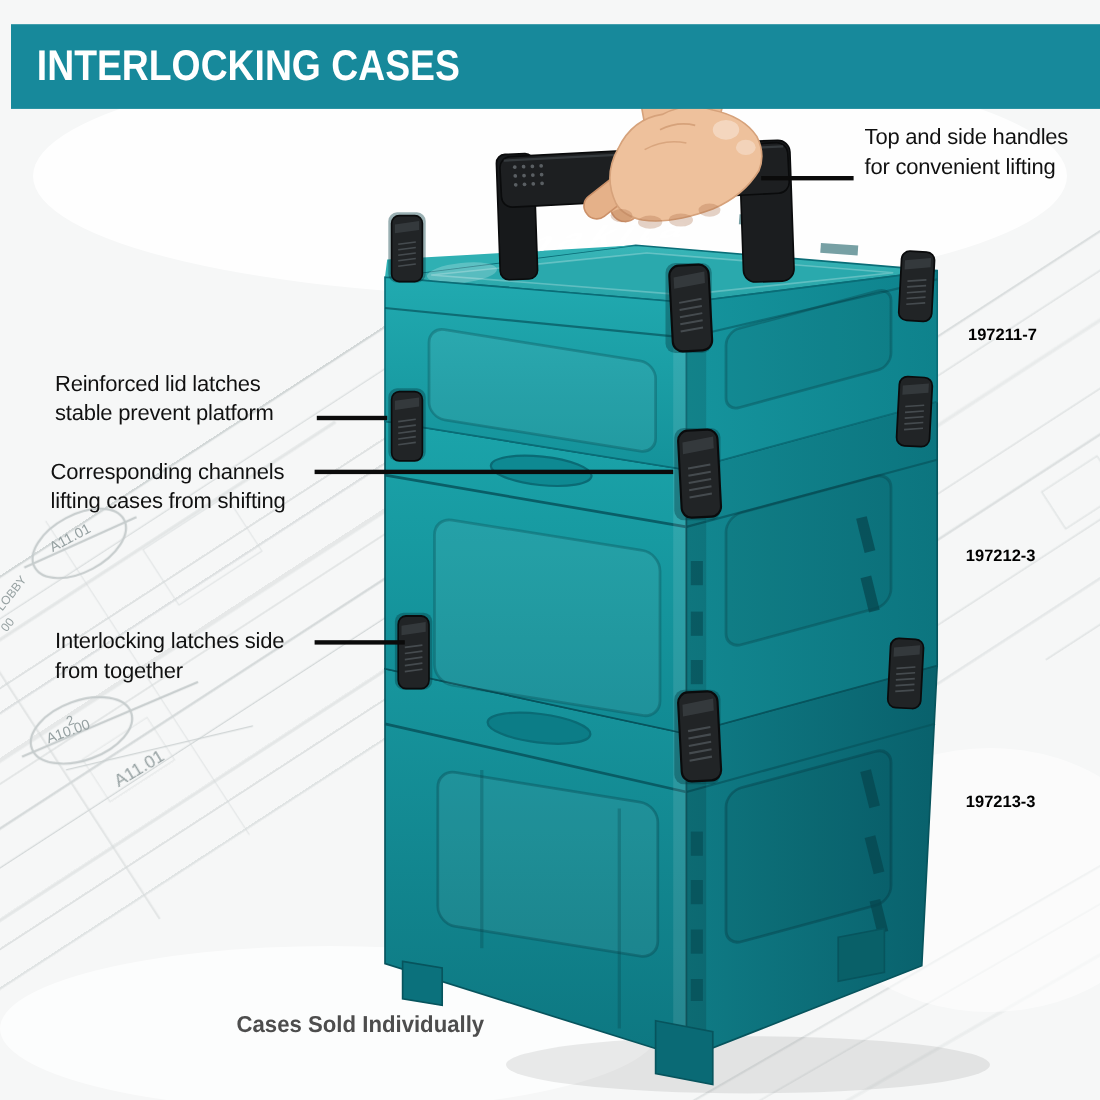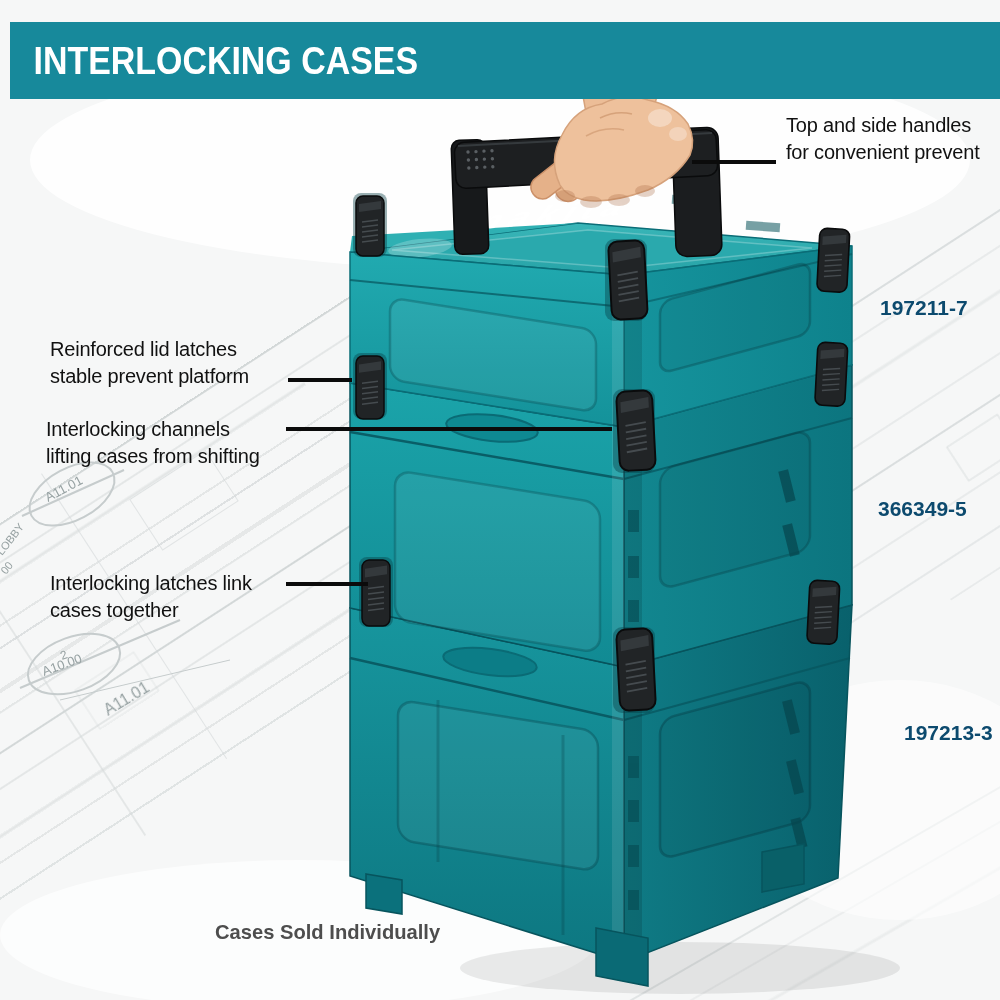--- a/index.html
+++ b/index.html
@@ -21,24 +21,24 @@
   .co-lid{left:50px;top:336px;}
   .co-channels{left:46px;top:416px;}
   .co-latches{left:50px;top:570px;}
   
   .cline{position:absolute;height:4px;background:#0b0b0b;}
   .cl-handles{left:692px;top:160px;width:84px;}
   .cl-lid{left:288px;top:378px;width:64px;}
   .cl-channels{left:286px;top:427px;width:326px;}
   .cl-latches{left:286px;top:582px;width:82px;}
   
-  .partno{position:absolute;color:#0c4a6e;font-weight:bold;font-size:21px;letter-spacing:0px;}
+  .partno{position:absolute;color:#000000;font-weight:bold;font-size:15px;letter-spacing:0px;}
   .pn1{left:880px;top:296px;}
   .pn2{left:878px;top:497px;}
-  .pn3{left:878px;top:721px;margin-left:26px;}
+  .pn3{left:878px;top:721px;}
   
   .footer-note{position:absolute;left:215px;top:920px;color:var(--footer-text);font-weight:bold;font-size:21px;
     transform:scaleX(.96);transform-origin:left center;white-space:nowrap;}
   .bp-label{fill:#96a1a2;font-family:"Liberation Sans",sans-serif;}
 </style>
 </head>
 <body>
 
 <div class="stage">
 
@@ -302,34 +302,34 @@
     <h1>INTERLOCKING CASES</h1>
   </div>
 
   <div class="cline cl-handles"></div>
   <div class="cline cl-lid"></div>
   <div class="cline cl-channels"></div>
   <div class="cline cl-latches"></div>
 
   <div class="callout co-handles">
     <span>Top and side handles</span>
-    <span>for convenient prevent</span>
+    <span>for convenient lifting</span>
   </div>
   <div class="callout co-lid">
     <span>Reinforced lid latches</span>
     <span>stable prevent platform</span>
   </div>
   <div class="callout co-channels">
-    <span>Interlocking channels</span>
+    <span>Corresponding channels</span>
     <span>lifting cases from shifting</span>
   </div>
   <div class="callout co-latches">
-    <span>Interlocking latches link</span>
-    <span>cases together</span>
+    <span>Interlocking latches side</span>
+    <span>from together</span>
   </div>
 
   <div class="partno pn1">197211-7</div>
-  <div class="partno pn2">366349-5</div>
+  <div class="partno pn2">197212-3</div>
   <div class="partno pn3">197213-3</div>
 
   <div class="footer-note">Cases Sold Individually</div>
 
 </div>
 
 </body></html>

